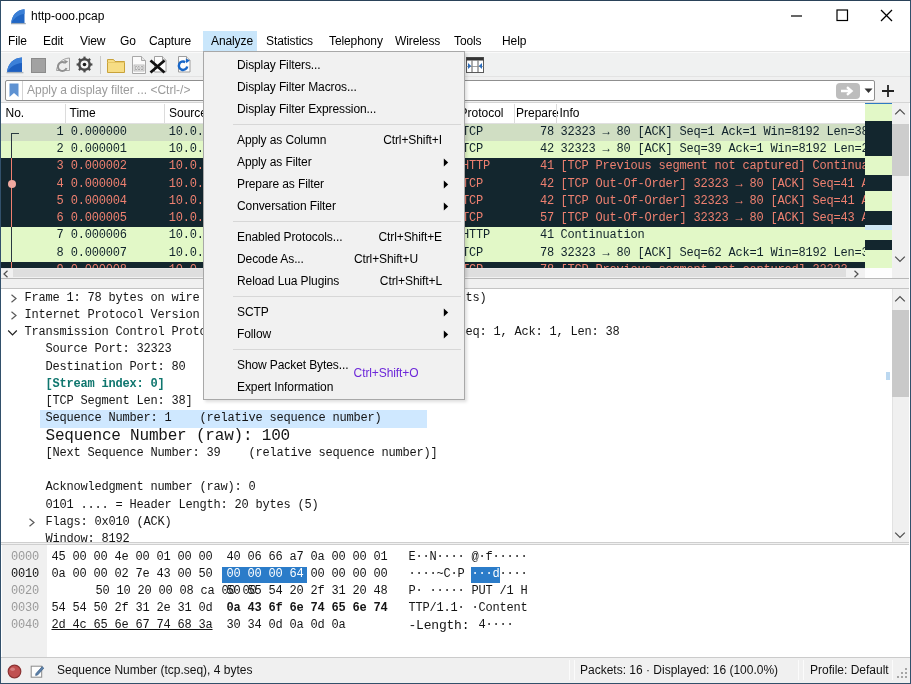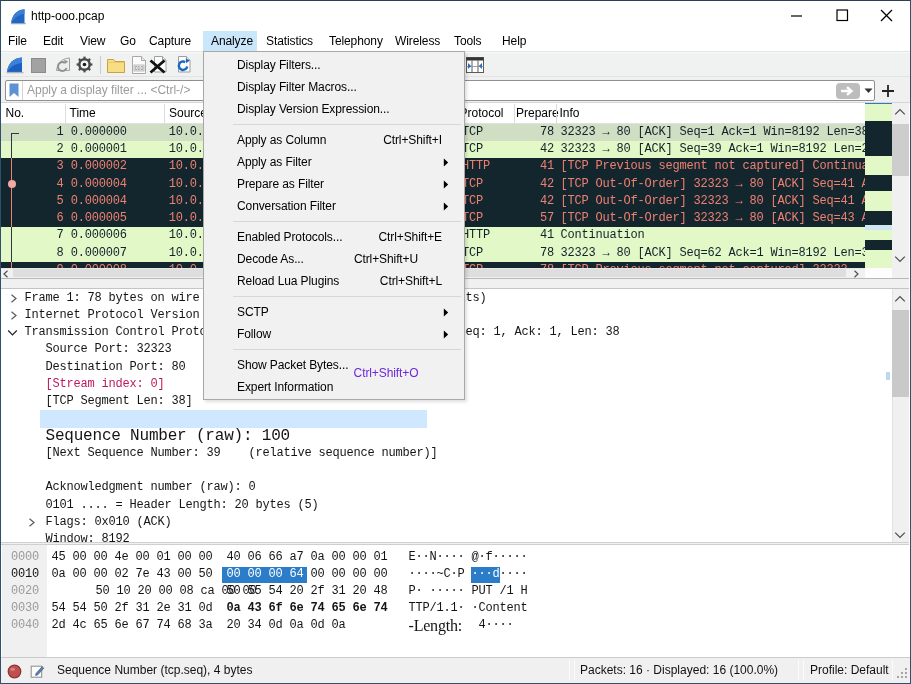--- a/index.html
+++ b/index.html
@@ -179,23 +179,24 @@
 <svg class="abs" style="left:8px;top:21.45px;" width="9" height="9" viewBox="0 0 9 9">
       <path d="M2.5 0.8 L7 4.5 L2.5 8.2" stroke="#5a5a5a" stroke-width="1.2" fill="none"></path>
     </svg>
     <div class="abs mono" style="left:23.5px;top:17.25px;height:17.25px;line-height:17.25px;font-size:12px;letter-spacing:-0.2px;color:#141414;white-space:pre;">Internet Protocol Version 4, Src: 10.0.0.1, Dst: 10.0.0.2</div>
 <svg class="abs" style="left:6px;top:38.70px;" width="11" height="9" viewBox="0 0 11 9">
       <path d="M1.2 2.5 L5.5 7 L9.8 2.5" stroke="#222" stroke-width="1.2" fill="none"></path>
     </svg>
     <div class="abs mono" style="left:23.5px;top:34.50px;height:17.25px;line-height:17.25px;font-size:12px;letter-spacing:-0.2px;color:#141414;white-space:pre;">Transmission Control Protocol, Src Port: 32323, Dst Port: 80, Seq: 1, Ack: 1, Len: 38</div>
 <div class="abs mono" style="left:44.5px;top:51.75px;height:17.25px;line-height:17.25px;font-size:12px;letter-spacing:-0.2px;color:#141414;white-space:pre;">Source Port: 32323</div>
 <div class="abs mono" style="left:44.5px;top:69.00px;height:17.25px;line-height:17.25px;font-size:12px;letter-spacing:-0.2px;color:#141414;white-space:pre;">Destination Port: 80</div>
-<div class="abs mono" style="left:44.5px;top:86.25px;height:17.25px;line-height:17.25px;font-size:12px;letter-spacing:-0.2px;color:#be185d;white-space:pre;">[Stream index: 0]</div>
+<div class="abs mono" style="left:44.5px;top:86.25px;height:17.25px;line-height:17.25px;font-size:12px;letter-spacing:-0.2px;color:#0f766e;white-space:pre;font-weight:bold;">[Stream index: 0]</div>
 <div class="abs mono" style="left:44.5px;top:103.50px;height:17.25px;line-height:17.25px;font-size:12px;letter-spacing:-0.2px;color:#141414;white-space:pre;">[TCP Segment Len: 38]</div>
 <div class="abs" style="left:39px;top:120.75px;width:387px;height:17.25px;background:#cfe8ff;"></div>
+    <div class="abs mono" style="left:44.5px;top:120.75px;height:17.25px;line-height:17.25px;font-size:12px;letter-spacing:-0.2px;color:#141414;white-space:pre;">Sequence Number: 1    (relative sequence number)</div>
 <div class="abs mono" style="left:44.5px;top:138.00px;height:17.25px;line-height:17.25px;font-size:16px;letter-spacing:-0.2px;color:#141414;white-space:pre;">Sequence Number (raw): 100</div>
 <div class="abs mono" style="left:44.5px;top:155.25px;height:17.25px;line-height:17.25px;font-size:12px;letter-spacing:-0.2px;color:#141414;white-space:pre;">[Next Sequence Number: 39    (relative sequence number)]</div>
 <div class="abs mono" style="left:44.5px;top:189.75px;height:17.25px;line-height:17.25px;font-size:12px;letter-spacing:-0.2px;color:#141414;white-space:pre;">Acknowledgment number (raw): 0</div>
 <div class="abs mono" style="left:44.5px;top:207.00px;height:17.25px;line-height:17.25px;font-size:12px;letter-spacing:-0.2px;color:#141414;white-space:pre;">0101 .... = Header Length: 20 bytes (5)</div>
 <svg class="abs" style="left:26px;top:228.45px;" width="9" height="9" viewBox="0 0 9 9">
       <path d="M2.5 0.8 L7 4.5 L2.5 8.2" stroke="#5a5a5a" stroke-width="1.2" fill="none"></path>
     </svg>
     <div class="abs mono" style="left:44.5px;top:224.25px;height:17.25px;line-height:17.25px;font-size:12px;letter-spacing:-0.2px;color:#141414;white-space:pre;">Flags: 0x010 (ACK)</div>
 <div class="abs mono" style="left:44.5px;top:241.50px;height:17.25px;line-height:17.25px;font-size:12px;letter-spacing:-0.2px;color:#141414;white-space:pre;">Window: 8192</div>
 </div>
@@ -229,24 +230,24 @@
 <div class="abs mono" style="left:51.5px;top:583px;height:17px;line-height:17px;font-size:12px;letter-spacing:-0.2px;white-space:pre;color:#141414;margin-left:44px;">50 10 20 00 08 ca 00 00</div>
 <div class="abs mono" style="left:226.5px;top:583px;height:17px;line-height:17px;font-size:12px;letter-spacing:-0.2px;white-space:pre;color:#141414;">50 55 54 20 2f 31 20 48</div>
 <div class="abs mono" style="left:471.5px;top:583px;height:17px;line-height:17px;font-size:12px;letter-spacing:-0.2px;white-space:pre;color:#141414;">PUT /1 H</div>
 <div class="abs mono" style="left:408.5px;top:583px;height:17px;line-height:17px;font-size:12px;letter-spacing:-0.2px;white-space:pre;color:#141414;">P· ·····</div>
 <div class="abs mono" style="left:11px;top:600px;height:17px;line-height:17px;font-size:12px;letter-spacing:-0.2px;white-space:pre;color:#9b9b9b;">0030</div>
 <div class="abs mono" style="left:51.5px;top:600px;height:17px;line-height:17px;font-size:12px;letter-spacing:-0.2px;white-space:pre;color:#141414;">54 54 50 2f 31 2e 31 0d</div>
 <div class="abs mono" style="left:226.5px;top:600px;height:17px;line-height:17px;font-size:12px;letter-spacing:-0.2px;white-space:pre;color:#141414;font-weight:bold;">0a 43 6f 6e 74 65 6e 74</div>
 <div class="abs mono" style="left:471.5px;top:600px;height:17px;line-height:17px;font-size:12px;letter-spacing:-0.2px;white-space:pre;color:#141414;">·Content</div>
 <div class="abs mono" style="left:408.5px;top:600px;height:17px;line-height:17px;font-size:12px;letter-spacing:-0.2px;white-space:pre;color:#141414;">TTP/1.1·</div>
 <div class="abs mono" style="left:11px;top:617px;height:17px;line-height:17px;font-size:12px;letter-spacing:-0.2px;white-space:pre;color:#9b9b9b;">0040</div>
-<div class="abs mono" style="left:51.5px;top:617px;height:17px;line-height:17px;font-size:12px;letter-spacing:-0.2px;white-space:pre;color:#141414;">2d 4c 65 6e 67 74 68 3a</div>
-<div class="abs mono" style="left:226.5px;top:617px;height:17px;line-height:17px;font-size:12px;letter-spacing:-0.2px;white-space:pre;color:#141414;">20 34 0d 0a 0d 0a</div>
+<div class="abs mono" style="left:51.5px;top:617px;height:17px;line-height:17px;font-size:12px;letter-spacing:-0.2px;white-space:pre;color:#141414;text-decoration:underline;">2d 4c 65 6e 67 74 68 3a</div>
+<div class="abs mono" style="left:226.5px;top:617px;height:17px;line-height:17px;font-size:12px;letter-spacing:-0.2px;white-space:pre;color:#141414;">30 34 0d 0a 0d 0a</div>
 <div class="abs mono" style="left:471.5px;top:617px;height:17px;line-height:17px;font-size:12px;letter-spacing:-0.2px;white-space:pre;color:#141414;"> 4····</div>
-<div class="abs mono" style="left:408.5px;top:617px;height:17px;line-height:17px;font-size:16px;letter-spacing:-0.2px;white-space:pre;color:#141414;font-family:Liberation Serif, serif;">-Length:</div>
+<div class="abs mono" style="left:408.5px;top:617px;height:17px;line-height:17px;font-size:13px;letter-spacing:-0.2px;white-space:pre;color:#141414;">-Length:</div>
 <div class="abs" style="left:1px;top:657px;width:909px;height:26px;background:#f0f0f0;border-top:1px solid #cbcbcb;"></div>
 <svg class="abs" style="left:7px;top:664px;" width="15" height="15" viewBox="0 0 15 15">
 <circle cx="7.5" cy="7.5" r="6.3" fill="#c05050"></circle>
 <circle cx="7.5" cy="7.5" r="6.3" fill="none" stroke="#8c3232" stroke-width="1.2"></circle>
 <ellipse cx="5.6" cy="5.2" rx="2.4" ry="1.7" fill="#d98787" opacity="0.85"></ellipse>
 </svg>
 <svg class="abs" style="left:30px;top:664px;" width="15" height="15" viewBox="0 0 15 15">
 <rect x="1.2" y="2.2" width="10.5" height="11" fill="#fdfdfd" stroke="#8a8a8a" stroke-width="1"></rect>
 <path d="M6 9.5 L12.2 2.6 L13.8 4.2 L7.6 11 L5.6 11.4 Z" fill="#5b80a8" stroke="#3f618a" stroke-width="0.7"></path>
 </svg>
@@ -264,21 +265,21 @@
       <rect x="9" y="5" width="2" height="2"></rect>
       <rect x="9" y="9" width="2" height="2"></rect>
       <rect x="5" y="5" width="2" height="2"></rect>
       <rect x="5" y="9" width="2" height="2"></rect>
       <rect x="1" y="9" width="2" height="2"></rect>
     </g>
 </svg>
 <div class="abs" style="left:202.8px;top:51px;width:262px;height:349px;background:#f1f1f1;border:1px solid #a8a8a8;box-shadow:2px 2px 3px rgba(0,0,0,0.13);"></div>
 <div class="abs" style="left:237px;top:54.0px;height:22px;line-height:22px;font-size:12px;color:#000;letter-spacing:-0.1px;">Display Filters...</div>
 <div class="abs" style="left:237px;top:76.0px;height:22px;line-height:22px;font-size:12px;color:#000;letter-spacing:-0.1px;">Display Filter Macros...</div>
-<div class="abs" style="left:237px;top:98.0px;height:22px;line-height:22px;font-size:12px;color:#000;letter-spacing:-0.1px;">Display Version Expression...</div>
+<div class="abs" style="left:237px;top:98.0px;height:22px;line-height:22px;font-size:12px;color:#000;letter-spacing:-0.1px;">Display Filter Expression...</div>
 <div class="abs" style="left:233px;top:124.0px;width:228px;height:1px;background:#d7d7d7;"></div>
 <div class="abs" style="left:237px;top:129.0px;height:22px;line-height:22px;font-size:12px;color:#000;letter-spacing:-0.1px;">Apply as Column</div>
 <div class="abs" style="left:330px;top:129.0px;width:112px;height:22px;line-height:22px;font-size:12px;color:#000;letter-spacing:-0.1px;text-align:right;">Ctrl+Shift+I</div>
 <div class="abs" style="left:237px;top:151.0px;height:22px;line-height:22px;font-size:12px;color:#000;letter-spacing:-0.1px;">Apply as Filter</div>
 <svg class="abs" style="left:443px;top:157.5px;" width="6" height="9" viewBox="0 0 6 9">
     <path d="M0.8 0.5 L5.2 4.5 L0.8 8.5 Z" fill="#000"></path>
   </svg>
 <div class="abs" style="left:237px;top:173.0px;height:22px;line-height:22px;font-size:12px;color:#000;letter-spacing:-0.1px;">Prepare as Filter</div>
 <svg class="abs" style="left:443px;top:179.5px;" width="6" height="9" viewBox="0 0 6 9">
     <path d="M0.8 0.5 L5.2 4.5 L0.8 8.5 Z" fill="#000"></path>

